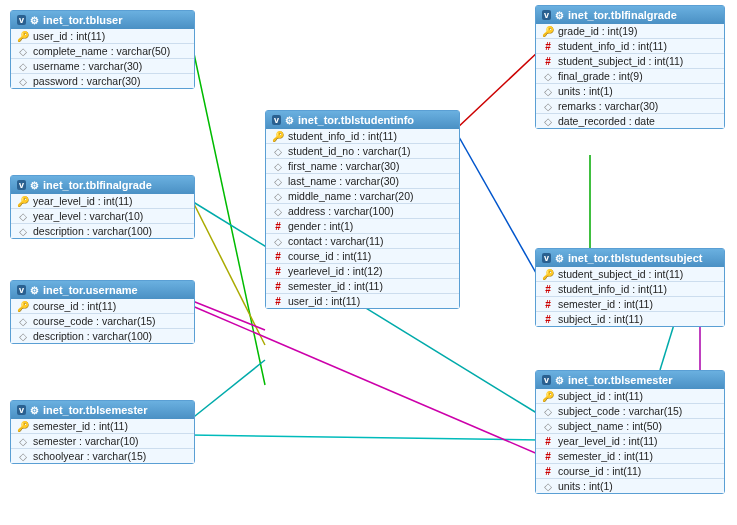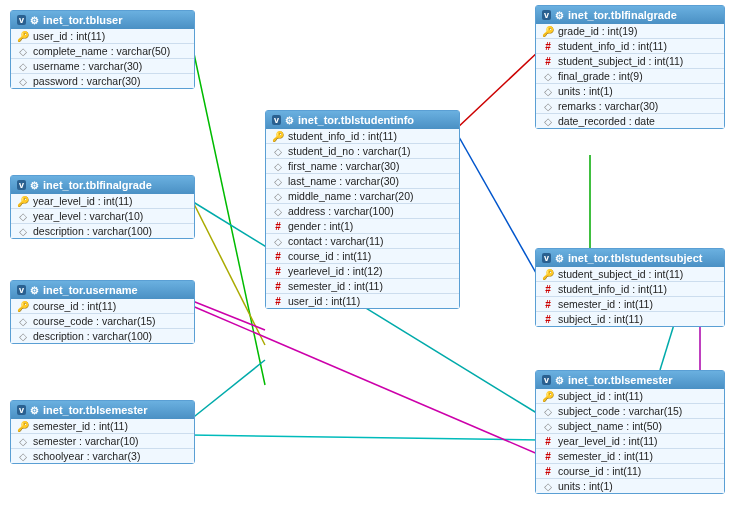--- a/index.html
+++ b/index.html
@@ -189,21 +189,21 @@
       <div class="db-field">
           <span class="field-icon icon-key">🔑</span>
           <span>semester_id : int(11)</span>
         </div>
       <div class="db-field">
           <span class="field-icon icon-diamond">◇</span>
           <span>semester : varchar(10)</span>
         </div>
       <div class="db-field">
           <span class="field-icon icon-diamond">◇</span>
-          <span>schoolyear : varchar(3)</span>
+          <span>schoolyear : varchar(15)</span>
         </div>
     </div>
   </div>
 
   <div class="db-table" style="left:265px;top:110px;min-width:195px;">
     <div class="db-table-header">
       <span class="icon-v">v</span>
       <span class="icon-gear">⚙</span>
       <span>inet_tor.tblstudentinfo</span>
     </div>

